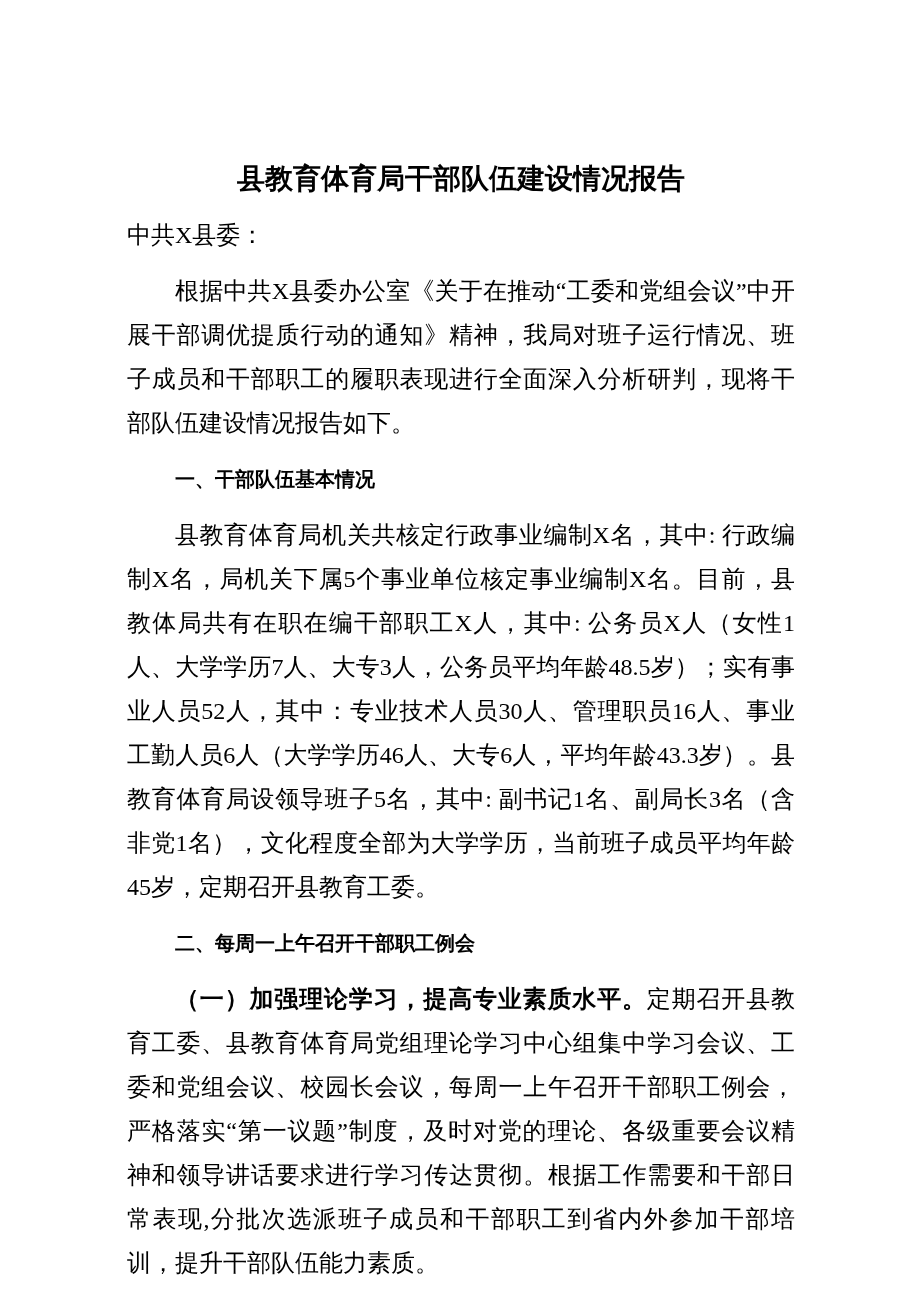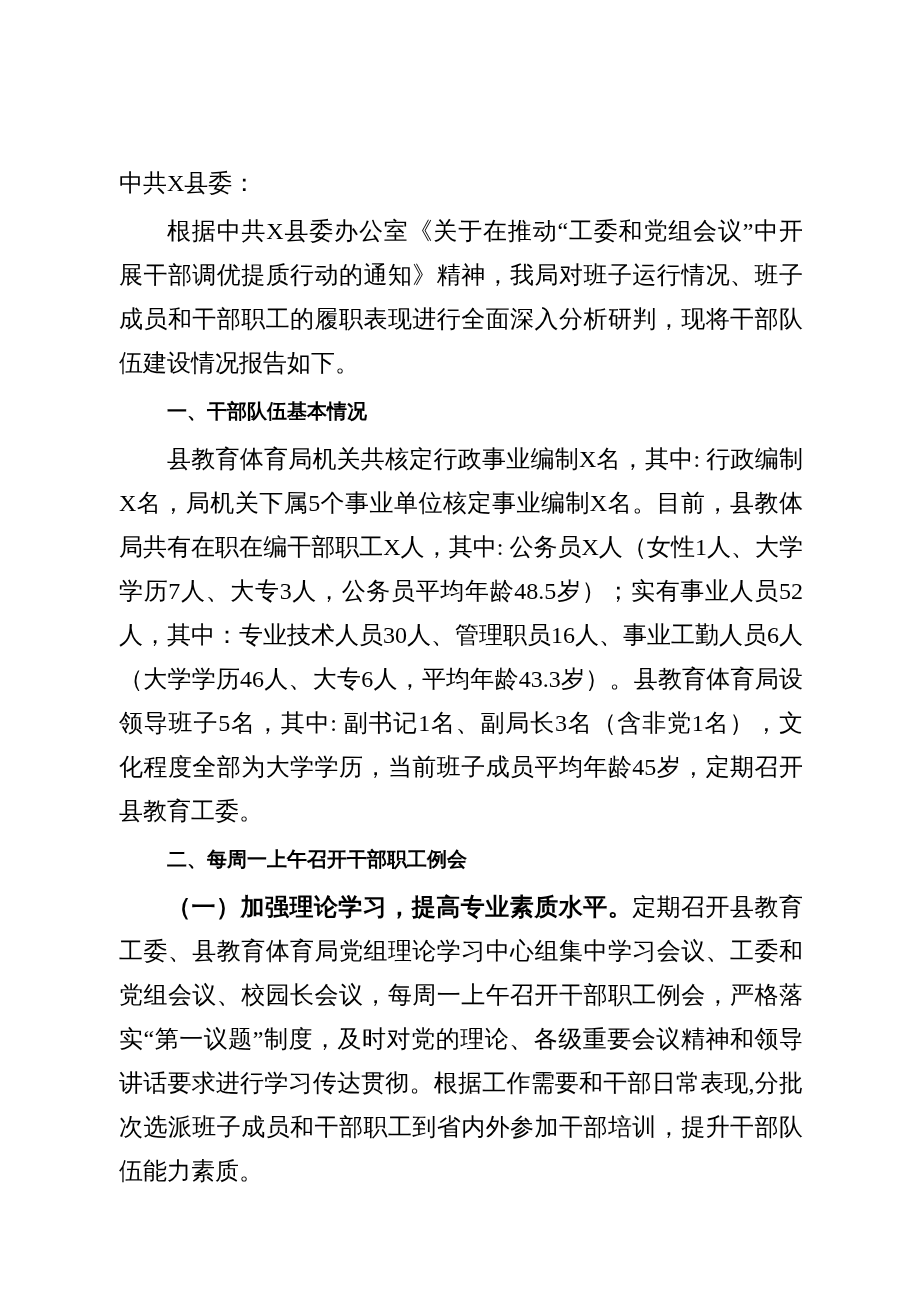--- a/index.html
+++ b/index.html
@@ -28,21 +28,21 @@
     white-space: nowrap;
   }
   .doc-body {
     font-family: "Liberation Serif", serif;
     font-size: 24px;
     line-height: 44px;
     text-align: justify;
     text-justify: inter-ideograph;
   }
   .doc-body p {
-    margin: 4px;
+    margin: 12px;
   }
   .salutation {
     text-indent: 0;
   }
   .para {
     text-indent: 48px;
   }
   .section-heading {
     font-family: "Liberation Sans", sans-serif;
     font-weight: bold;
@@ -53,20 +53,21 @@
   }
   .lead-bold {
     font-weight: bold;
   }
 </style>
 </head>
 <body>
 
 <div class="page">
 
+  <h1 class="doc-title">县教育体育局干部队伍建设情况报告</h1>
 
   <div class="doc-body">
 
     <p class="salutation">中共X县委：</p>
 
     <p class="para">根据中共X县委办公室《关于在推动“工委和党组会议”中开展干部调优提质行动的通知》精神，我局对班子运行情况、班子成员和干部职工的履职表现进行全面深入分析研判，现将干部队伍建设情况报告如下。</p>
 
     <p class="section-heading">一、干部队伍基本情况</p>
 
     <p class="para">县教育体育局机关共核定行政事业编制X名，其中: 行政编制X名，局机关下属5个事业单位核定事业编制X名。目前，县教体局共有在职在编干部职工X人，其中: 公务员X人（女性1人、大学学历7人、大专3人，公务员平均年龄48.5岁）；实有事业人员52人，其中：专业技术人员30人、管理职员16人、事业工勤人员6人（大学学历46人、大专6人，平均年龄43.3岁）。县教育体育局设领导班子5名，其中: 副书记1名、副局长3名（含非党1名），文化程度全部为大学学历，当前班子成员平均年龄45岁，定期召开县教育工委。</p>

